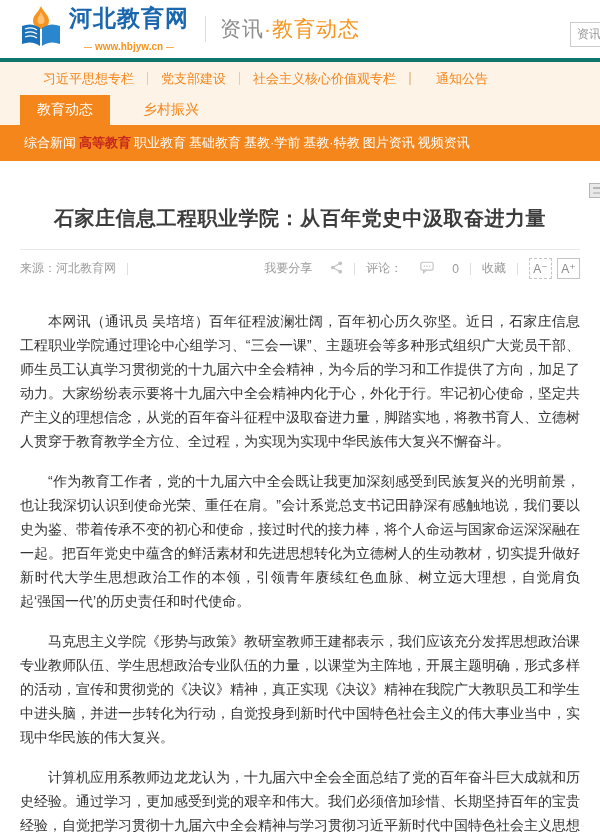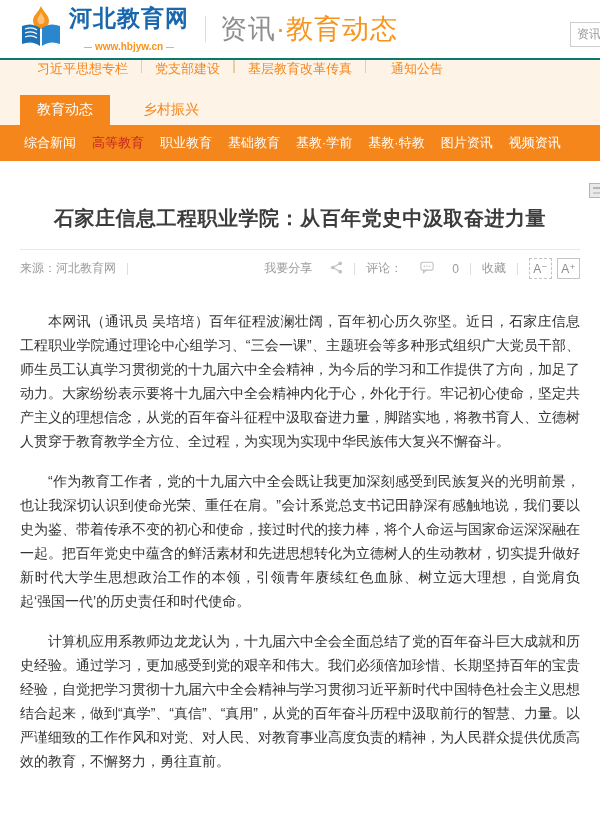--- a/index.html
+++ b/index.html
@@ -9,48 +9,48 @@
     background:#fff; font-family:"Liberation Sans","DejaVu Sans",sans-serif;
   }
   
   .header { height:58px; display:flex; align-items:center; padding-left:20px; position:relative; }
   .logo { display:flex; align-items:center; gap:7px; }
   .logo-txt { display:flex; flex-direction:column; align-items:center; line-height:1.1; }
   .site-name { color:#1a67ad; font-size:23px; font-weight:bold; letter-spacing:1px; }
   .site-url  { color:#f7941d; font-size:10px; font-weight:bold; margin-top:9px; }
   .site-url::before, .site-url::after { content:"—"; color:#f7941d; font-size:8px; margin:0 3px; vertical-align:middle; }
   .hdr-divider { width:1px; height:26px; background:#dcdcdc; margin:0 14px 0 16px; }
-  .section-title { font-size:27px; letter-spacing:1px; white-space:nowrap; }
+  .section-title { font-size:21px; letter-spacing:1px; white-space:nowrap; }
   .section-label { color:#8e8e8e; }
   .section-accent { color:#f7941d; }
   .search-box {
     position:absolute; right:-42px; top:22px; width:72px; height:25px;
     border:1px solid #ccc; color:#999; font-size:12px; padding:3px 6px; outline:none;
     font-family:inherit; background:#fff;
   }
   
   .nav-top {
-    background:#fdf3e7; border-top:2px solid #0f766e; height:37px;
-    display:flex; padding-left:24px; white-space:nowrap; overflow:hidden;
+    background:#fdf3e7; border-top:4px solid #0f766e; height:37px;
+    display:flex; align-items:center; padding-left:30px; white-space:nowrap; overflow:hidden;
   }
   .nav-top-link { color:#f5861c; font-size:13px; padding:0 13px; cursor:pointer; }
   .nav-sep { width:1px; height:13px; background:#e9cda4; flex:0 0 1px; }
   .nav-top-link.spaced { margin-left:12px; }
   
   .nav-tabs { background:#fdf3e7; height:30px; display:flex; padding-left:20px; }
   .tab { display:flex; align-items:center; padding:0 17px; font-size:14px; cursor:pointer; }
   .tab-active { background:#f5861c; color:#fff; }
   .tab-normal { color:#f5861c; margin-left:16px; }
   
   .nav-cats {
     background:#f5861c; height:36px; display:flex; align-items:center;
-    padding-left:24px; gap:16px; white-space:nowrap;
+    padding-left:24px; gap:3px; white-space:nowrap;
   }
   .cat { color:#fff; font-size:13px; cursor:pointer; }
-  .cat-active { color:#c5281c; font-weight:normal; }
+  .cat-active { color:#c5281c; font-weight:bold; }
   
   .content { padding:0 20px; position:relative; }
   .doc-icon {
     position:absolute; right:-5px; top:6px; width:16px; height:15px;
     border:1px solid #b5b5b5; background:#e9e9e9; cursor:pointer;
   }
   .doc-icon::before {
     content:""; position:absolute; left:3px; right:3px; top:3px; height:2px; background:#b5b5b5;
   }
   .doc-icon::after {
@@ -108,22 +108,22 @@
     <span class="section-label">资讯</span><span class="section-accent">·教育动态</span>
   </span>
   <input class="search-box" readonly="" value="资讯" style="">
 </div>
 
 <div class="nav-top">
   <span class="nav-top-link">习近平思想专栏</span>
   <span class="nav-sep"></span>
   <span class="nav-top-link">党支部建设</span>
   <span class="nav-sep"></span>
-  <span class="nav-sep"></span>
-  <span class="nav-top-link">基层教育改革传真</span>
+  <span class="nav-top-link">社会主义核心价值观专栏</span>
+  <span class="nav-sep"></span>
   <span class="nav-sep"></span>
   <span class="nav-top-link spaced">通知公告</span>
 
 </div>
 
 <div class="nav-tabs">
   <span class="tab tab-active">教育动态</span>
   <span class="tab tab-normal">乡村振兴</span>
 </div>
 
@@ -185,16 +185,17 @@
       </span>
       <span class="meta-sep"></span>
       <button class="font-btn minus">A⁻</button>
       <button class="font-btn">A⁺</button>
     </div>
   </div>
 
   <div class="article-body">
     <p>本网讯（通讯员 吴培培）百年征程波澜壮阔，百年初心历久弥坚。近日，石家庄信息工程职业学院通过理论中心组学习、“三会一课”、主题班会等多种形式组织广大党员干部、师生员工认真学习贯彻党的十九届六中全会精神，为今后的学习和工作提供了方向，加足了动力。大家纷纷表示要将十九届六中全会精神内化于心，外化于行。牢记初心使命，坚定共产主义的理想信念，从党的百年奋斗征程中汲取奋进力量，脚踏实地，将教书育人、立德树人贯穿于教育教学全方位、全过程，为实现为实现中华民族伟大复兴不懈奋斗。</p>
     <p>“作为教育工作者，党的十九届六中全会既让我更加深刻感受到民族复兴的光明前景，也让我深切认识到使命光荣、重任在肩。”会计系党总支书记田静深有感触地说，我们要以史为鉴、带着传承不变的初心和使命，接过时代的接力棒，将个人命运与国家命运深深融在一起。把百年党史中蕴含的鲜活素材和先进思想转化为立德树人的生动教材，切实提升做好新时代大学生思想政治工作的本领，引领青年赓续红色血脉、树立远大理想，自觉肩负起‘强国一代’的历史责任和时代使命。</p>
+    <p>马克思主义学院《形势与政策》教研室教师王建都表示，我们应该充分发挥思想政治课专业教师队伍、学生思想政治专业队伍的力量，以课堂为主阵地，开展主题明确，形式多样的活动，宣传和贯彻党的《决议》精神，真正实现《决议》精神在我院广大教职员工和学生中进头脑，并进一步转化为行动，自觉投身到新时代中国特色社会主义的伟大事业当中，实现中华民族的伟大复兴。</p>
     <p>计算机应用系教师边龙龙认为，十九届六中全会全面总结了党的百年奋斗巨大成就和历史经验。通过学习，更加感受到党的艰辛和伟大。我们必须倍加珍惜、长期坚持百年的宝贵经验，自觉把学习贯彻十九届六中全会精神与学习贯彻习近平新时代中国特色社会主义思想结合起来，做到“真学”、“真信”、“真用”，从党的百年奋斗历程中汲取前行的智慧、力量。以严谨细致的工作作风和对党、对人民、对教育事业高度负责的精神，为人民群众提供优质高效的教育，不懈努力，勇往直前。</p>
 
   </div>
 </div>
 
 </body></html>

